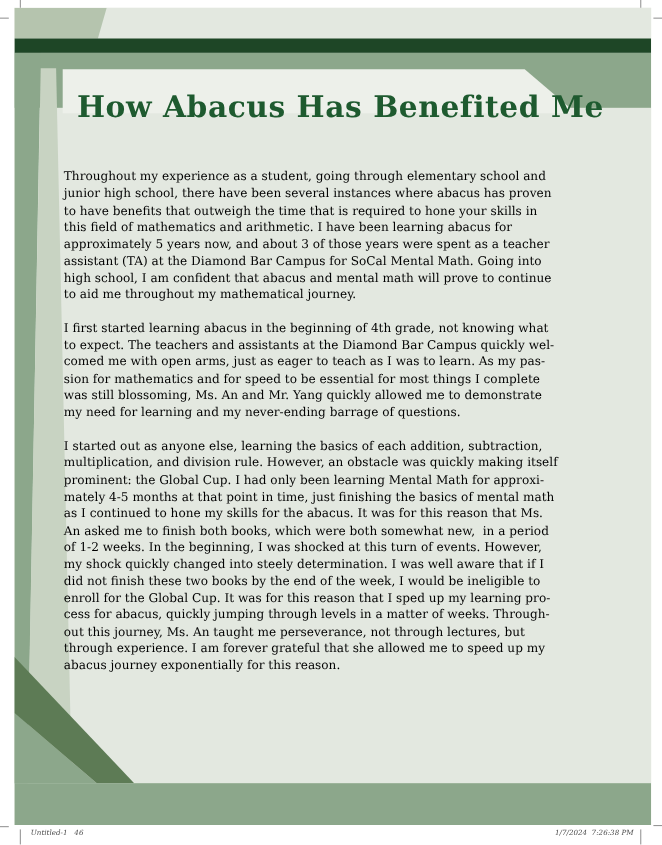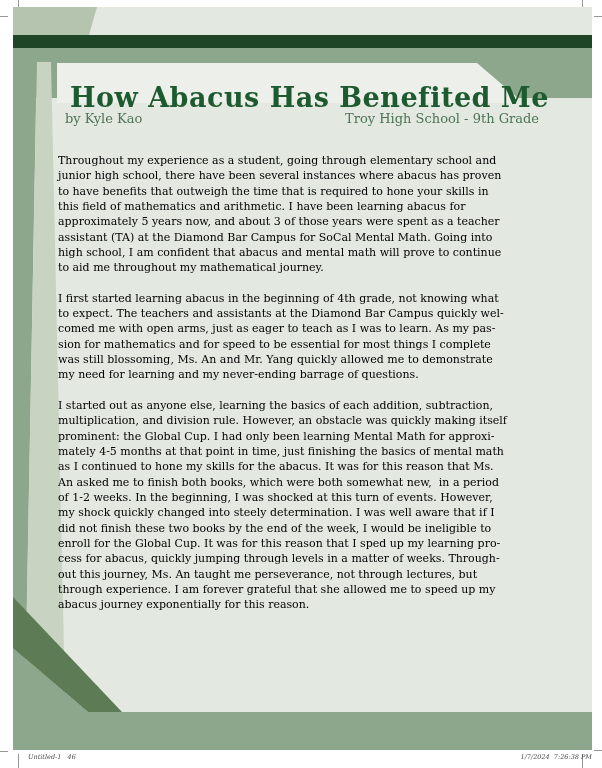--- a/index.html
+++ b/index.html
@@ -45,21 +45,21 @@
   }
   
   .slug{
     position:absolute;top:753px;
     font-size:6.5px;line-height:8px;color:#4a4a4a;
     font-family:"DejaVu Serif", serif;
     white-space:pre;
     font-style:italic;
   }
   .slug.left{left:28px;}
-  .slug.right{right:10px;text-align:right;}
+  .slug.right{right:26px;text-align:right;}
 </style>
 </head>
 <body>
 
 <div class="page">
 
   <div class="crop v" style="left:18px;top:0;"></div>
   <div class="crop h" style="left:0;top:16px;"></div>
   <div class="crop v" style="left:582px;top:0;"></div>
   <div class="crop h" style="left:594px;top:16px;"></div>
@@ -84,24 +84,20 @@
 
       <rect x="0" y="705" width="579" height="38" fill="#8ca78b"></rect>
 
       <rect x="0" y="28" width="579" height="13" fill="#1e4626"></rect>
 
       <polygon points="44,56 464,56 505,91 505,96 44,96" fill="#edf0ea"></polygon>
     </svg>
 
     <h1 class="title">How Abacus Has Benefited Me</h1>
 
-    <div class="byline">
-      <span>by Kyle Kao</span>
-      <span>Troy High School - 9th Grade</span>
-    </div>
 
     <div class="body-text">
       <p>Throughout my experience as a student, going through elementary school and
 junior high school, there have been several instances where abacus has proven
 to have benefits that outweigh the time that is required to hone your skills in
 this field of mathematics and arithmetic. I have been learning abacus for
 approximately 5 years now, and about 3 of those years were spent as a teacher
 assistant (TA) at the Diamond Bar Campus for SoCal Mental Math. Going into
 high school, I am confident that abacus and mental math will prove to continue
 to aid me throughout my mathematical journey.</p>

